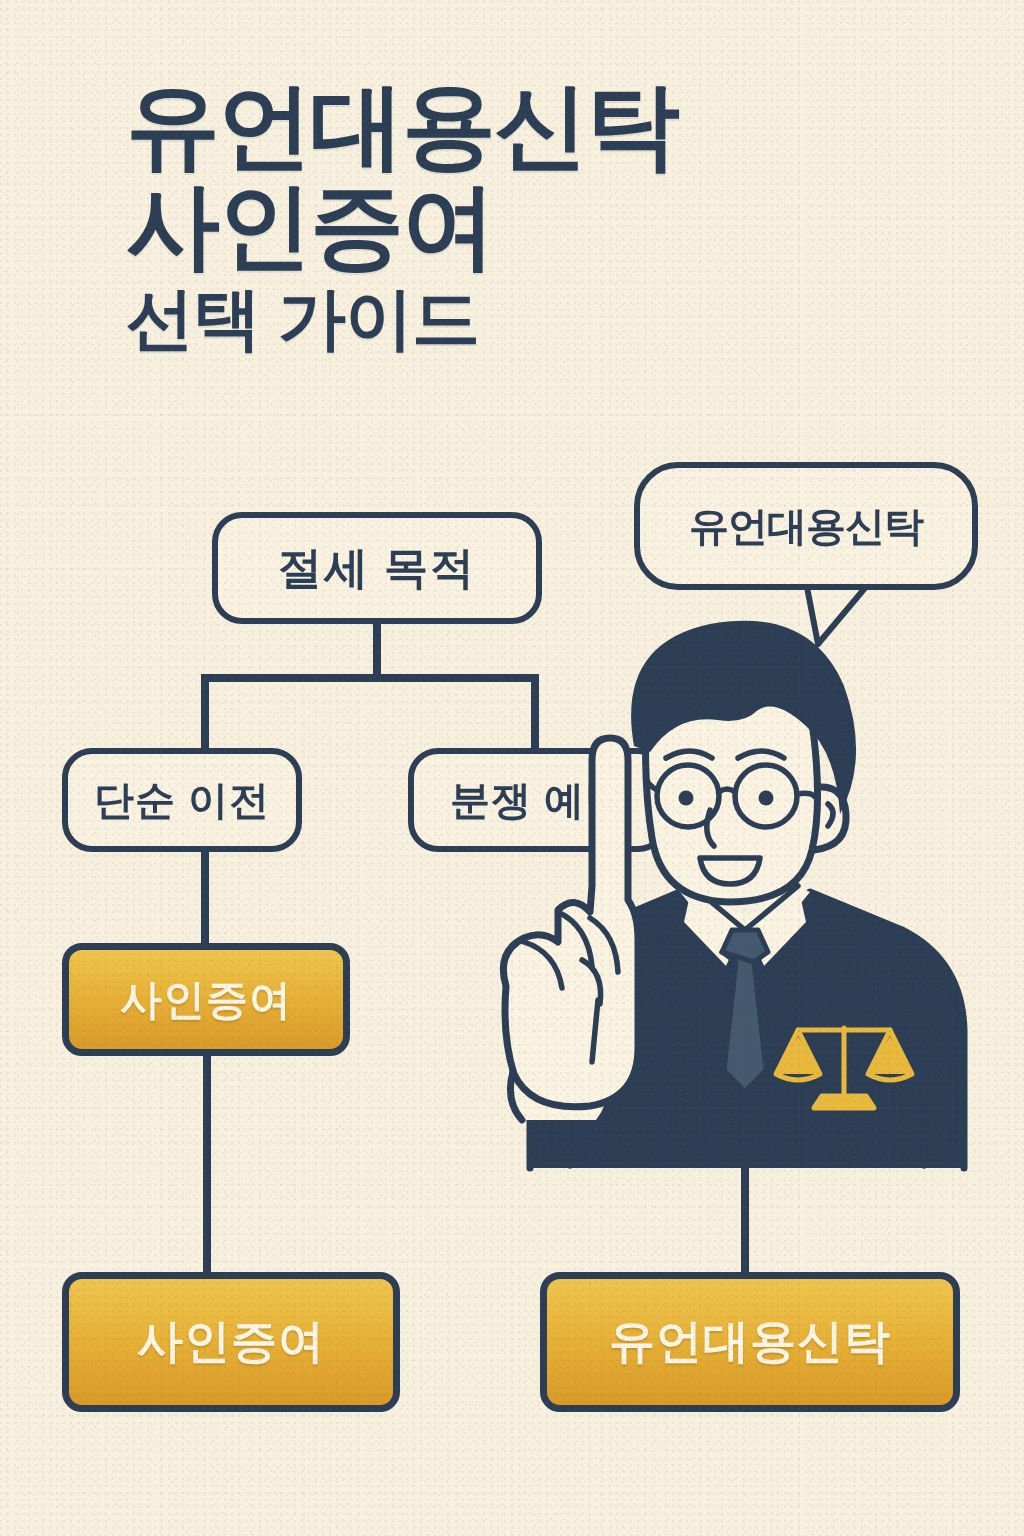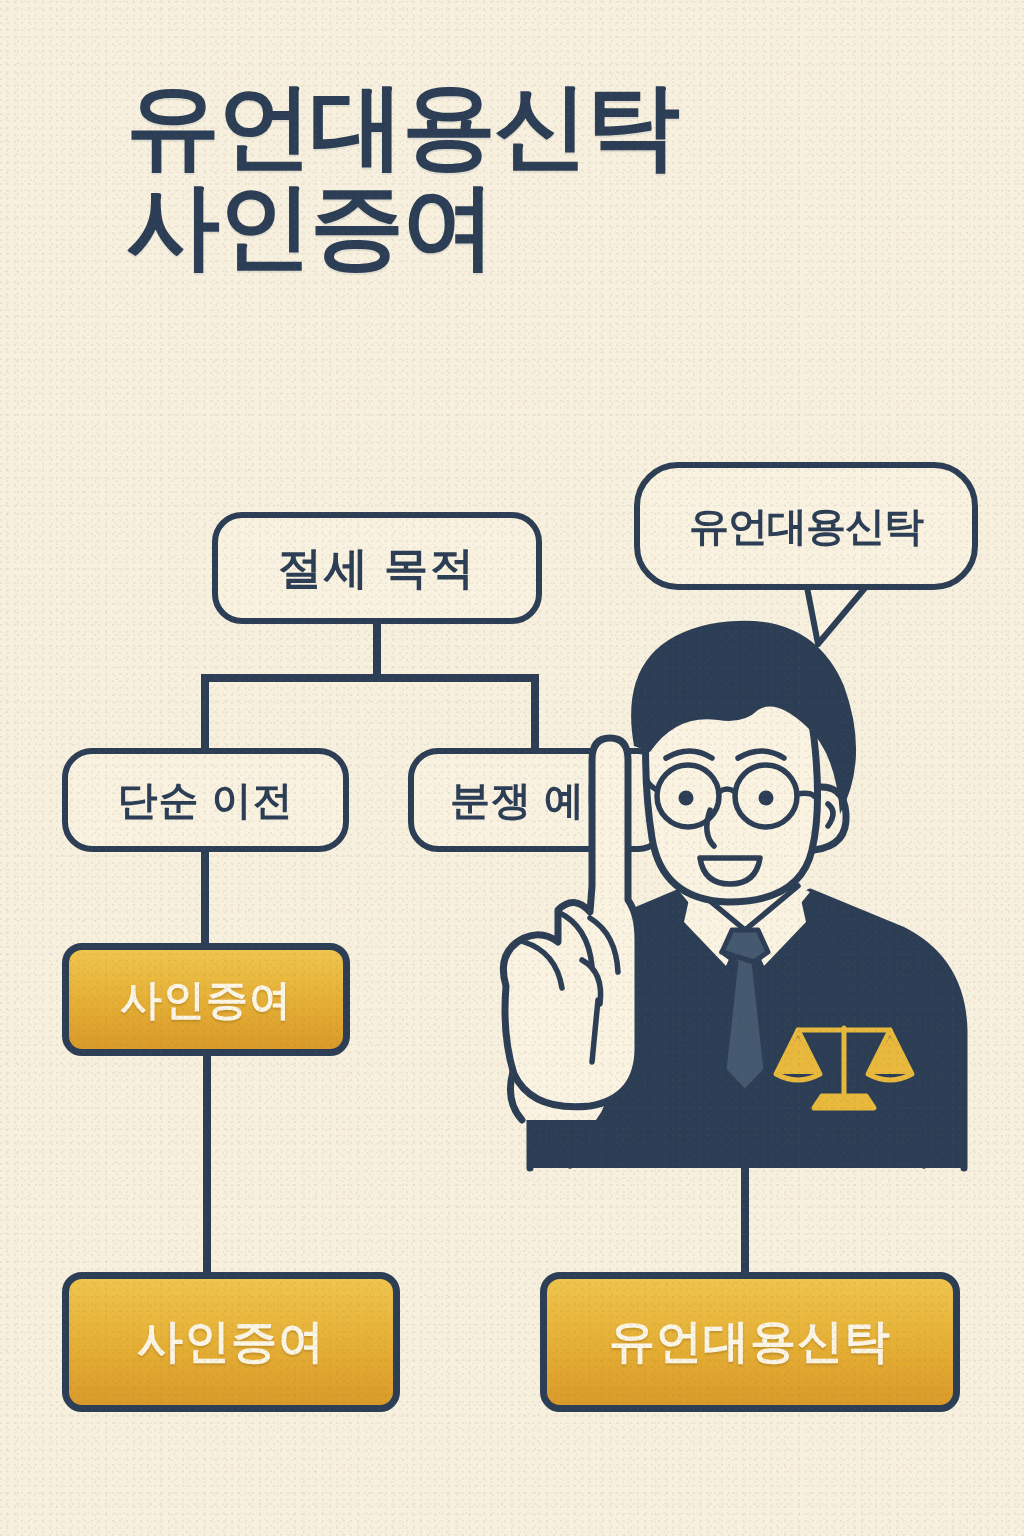--- a/index.html
+++ b/index.html
@@ -68,21 +68,21 @@
   }
   .node-gold {
     background: linear-gradient(180deg, #EFC54D 0%, #E5AE34 55%, #D99A29 100%);
     color: #FBF5E6;
     text-shadow: 0 2px 2px rgba(120,80,10,.28);
     border-width: 7px;
     border-radius: 20px;
   }
 
   #node-goal      { left: 212px; top: 512px;  width: 330px; height: 112px; font-size: 44px; letter-spacing: 2px; }
-  #node-simple    { left: 62px;  top: 748px;  width: 287px; height: 104px; font-size: 40px; letter-spacing: 1px; }
+  #node-simple    { left: 62px;  top: 748px;  width: 240px; height: 104px; font-size: 40px; letter-spacing: 1px; }
   #node-dispute   { left: 408px; top: 748px;  width: 260px; height: 104px; font-size: 40px; letter-spacing: 1px; }
   #node-gift-mid  { left: 62px;  top: 943px;  width: 288px; height: 113px; font-size: 42px; letter-spacing: 1px; }
   #node-gift-fin  { left: 62px;  top: 1272px; width: 338px; height: 140px; font-size: 46px; letter-spacing: 1px; }
   #node-trust-fin { left: 540px; top: 1272px; width: 420px; height: 140px; font-size: 46px; letter-spacing: 1px; }
 
   .conn { position: absolute; background: #2C3E55; z-index: 8; }
 
   
   #conn-goal-v   { left: 373px; top: 618px;  width: 8px;  height: 62px; }
   
@@ -128,20 +128,21 @@
 
   
   #character { position: absolute; left: 470px; top: 600px; z-index: 15; }
 </style>
 </head>
 <body>
 
 <div id="title-block">
   <div class="title-line" id="title-line-1">유언대용신탁</div>
   <div class="title-line" id="title-line-2">사인증여</div>
+  <div class="title-line" id="title-line-3">선택 가이드</div>
 </div>
 
 <div id="flow">
   <div class="conn" id="conn-goal-v"></div>
   <div class="conn" id="conn-bus"></div>
   <div class="conn" id="conn-left-v"></div>
   <div class="conn" id="conn-right-v"></div>
   <div class="conn" id="conn-mid-v"></div>
   <div class="conn" id="conn-long-v"></div>
   <div class="conn" id="conn-fig-v"></div>

